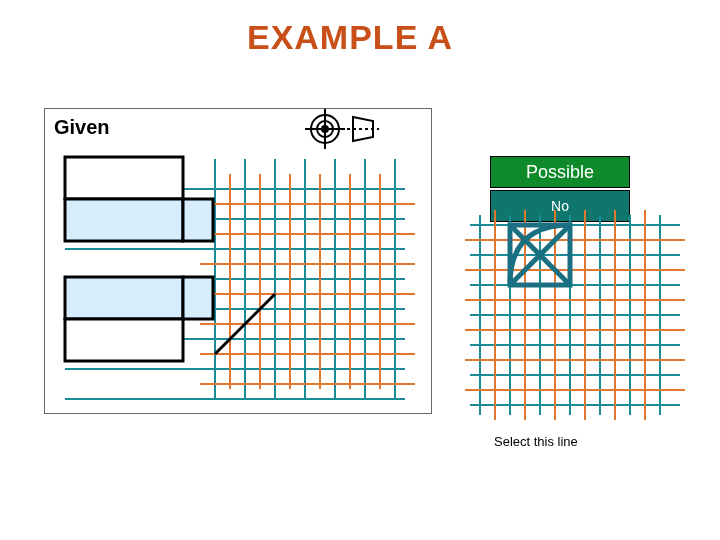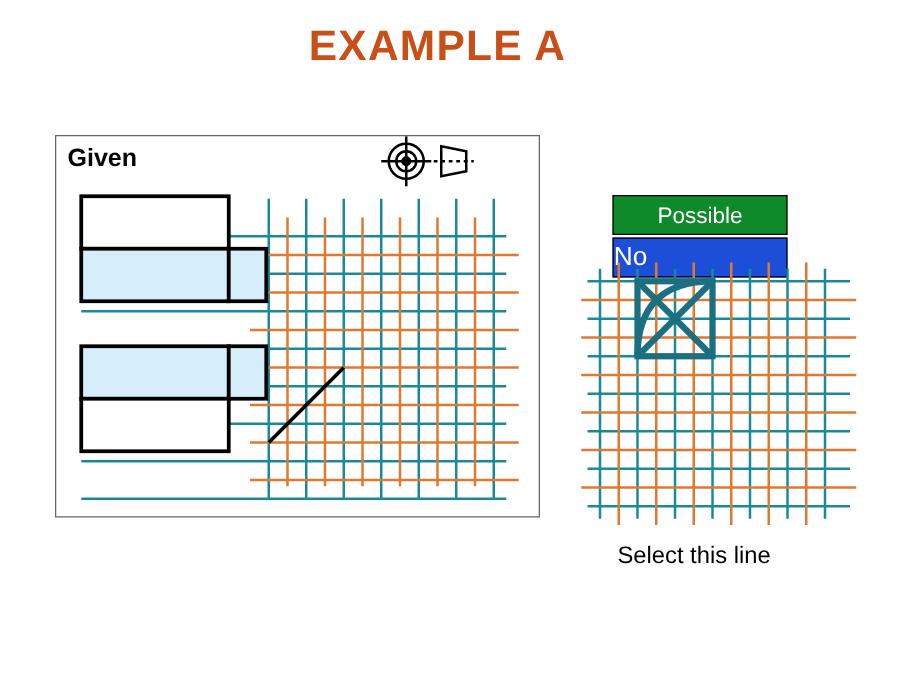--- a/index.html
+++ b/index.html
@@ -53,32 +53,33 @@
     background: #0e8a2b;
     color: #fff;
     border: 1px solid #000;
     text-align: center;
     font-size: 18px;
     line-height: 30px;
   }
   .no-btn {
     width: 140px;
     height: 32px;
-    background: #1d4ed8;
+    background: #0f766e;
     color: #fff;
     border: 1px solid #000;
-    font-size: 21px;
+    text-align: center;
+    font-size: 14px;
     line-height: 30px;
     margin-top: 2px;
   }
   .select-text {
     position: absolute;
     left: 494px;
     top: 434px;
-    font-size: 19px;
+    font-size: 13px;
     color: #000;
   }
   svg { display: block; }
 </style>
 </head>
 <body>
 
 <div class="title">EXAMPLE  A</div>
 
 <div class="given-box">

